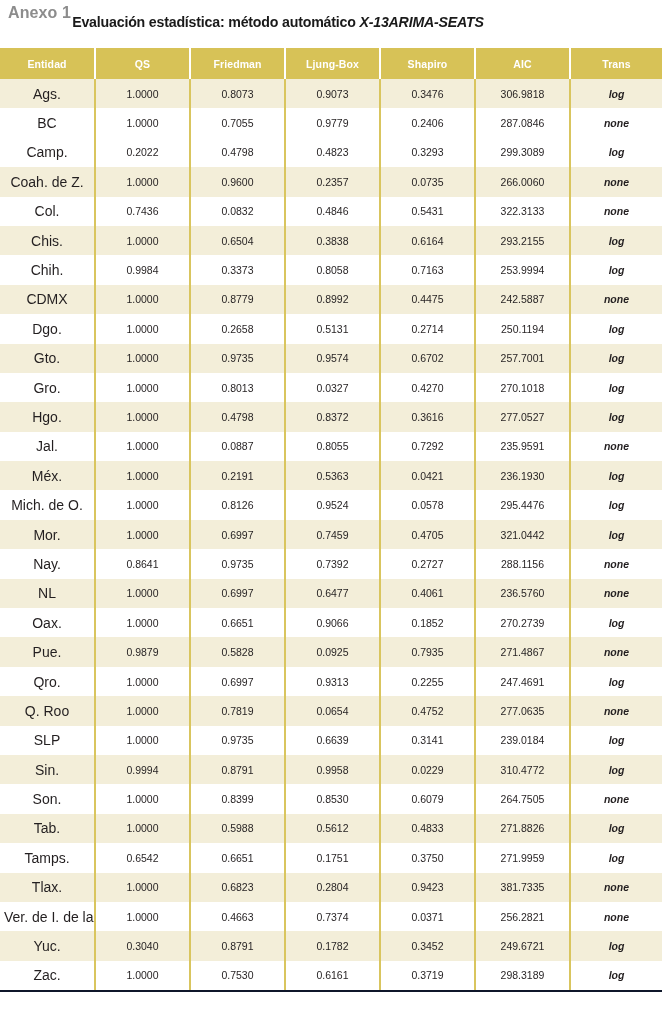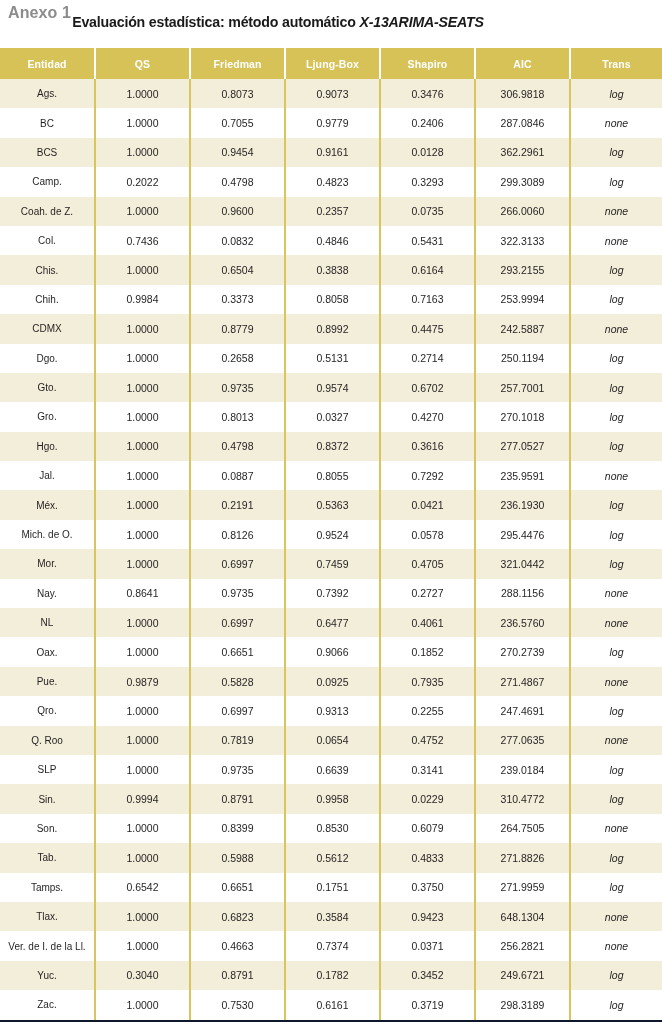--- a/index.html
+++ b/index.html
@@ -81,26 +81,26 @@
     height: 29.4px;
     padding: 0 4px;
     text-align: center;
     vertical-align: middle;
     border-right: 2px solid #d9c55e;
     color: #231f20;
     font-size: 10.5px;
     white-space: nowrap;
     overflow: hidden;
   }
-  tbody td:last-child { border-right: none; }
+  tbody td:last-child { border-right: none; font-weight: bold; }
   tbody tr.odd td { background: #f3eed9; }
   tbody tr.even td { background: #ffffff; }
   tbody tr:last-child td { border-bottom: 2px solid #0f172a; }
   tbody td.trans { font-style: italic; }
-  tbody td.entidad { font-size: 10px; }
+  tbody td.entidad { font-size: 14px; }
 </style>
 </head>
 <body>
 
 <div class="page">
 
   <div class="annex-label">Anexo 1</div>
 
   <div class="title">
     <span>Evaluación estadística: método automático </span><span class="model">X-13ARIMA-SEATS</span>
@@ -140,29 +140,20 @@
           </tr>
           <tr class="even">
             <td class="entidad">BC</td>
             <td>1.0000</td>
             <td>0.7055</td>
             <td>0.9779</td>
             <td>0.2406</td>
             <td>287.0846</td>
             <td class="trans">none</td>
           </tr>
-          <tr class="odd">
-            <td class="entidad">BCS</td>
-            <td>1.0000</td>
-            <td>0.9454</td>
-            <td>0.9161</td>
-            <td>0.0128</td>
-            <td>362.2961</td>
-            <td class="trans">log</td>
-          </tr>
           <tr class="even">
             <td class="entidad">Camp.</td>
             <td>0.2022</td>
             <td>0.4798</td>
             <td>0.4823</td>
             <td>0.3293</td>
             <td>299.3089</td>
             <td class="trans">log</td>
           </tr>
           <tr class="odd">
@@ -378,23 +369,23 @@
             <td>0.6651</td>
             <td>0.1751</td>
             <td>0.3750</td>
             <td>271.9959</td>
             <td class="trans">log</td>
           </tr>
           <tr class="odd">
             <td class="entidad">Tlax.</td>
             <td>1.0000</td>
             <td>0.6823</td>
-            <td>0.3584</td>
+            <td>0.2804</td>
             <td>0.9423</td>
-            <td>648.1304</td>
+            <td>381.7335</td>
             <td class="trans">none</td>
           </tr>
           <tr class="even">
             <td class="entidad">Ver. de I. de la Ll.</td>
             <td>1.0000</td>
             <td>0.4663</td>
             <td>0.7374</td>
             <td>0.0371</td>
             <td>256.2821</td>
             <td class="trans">none</td>

